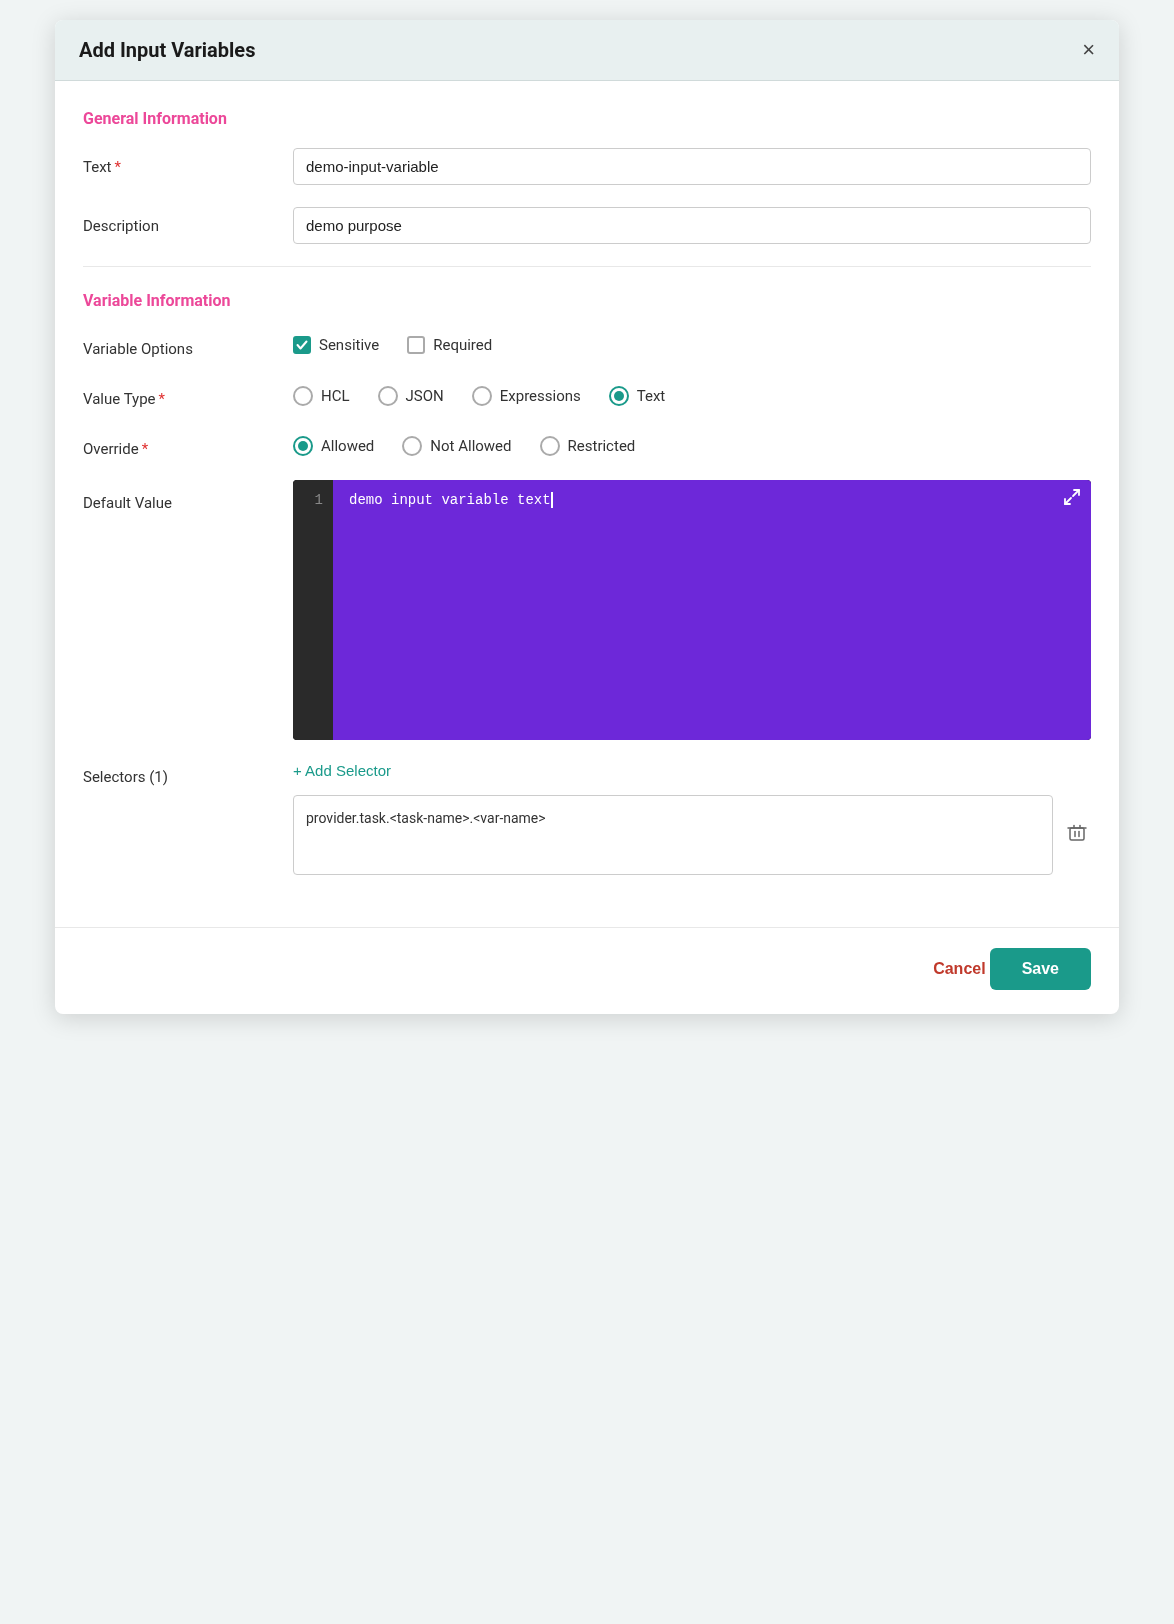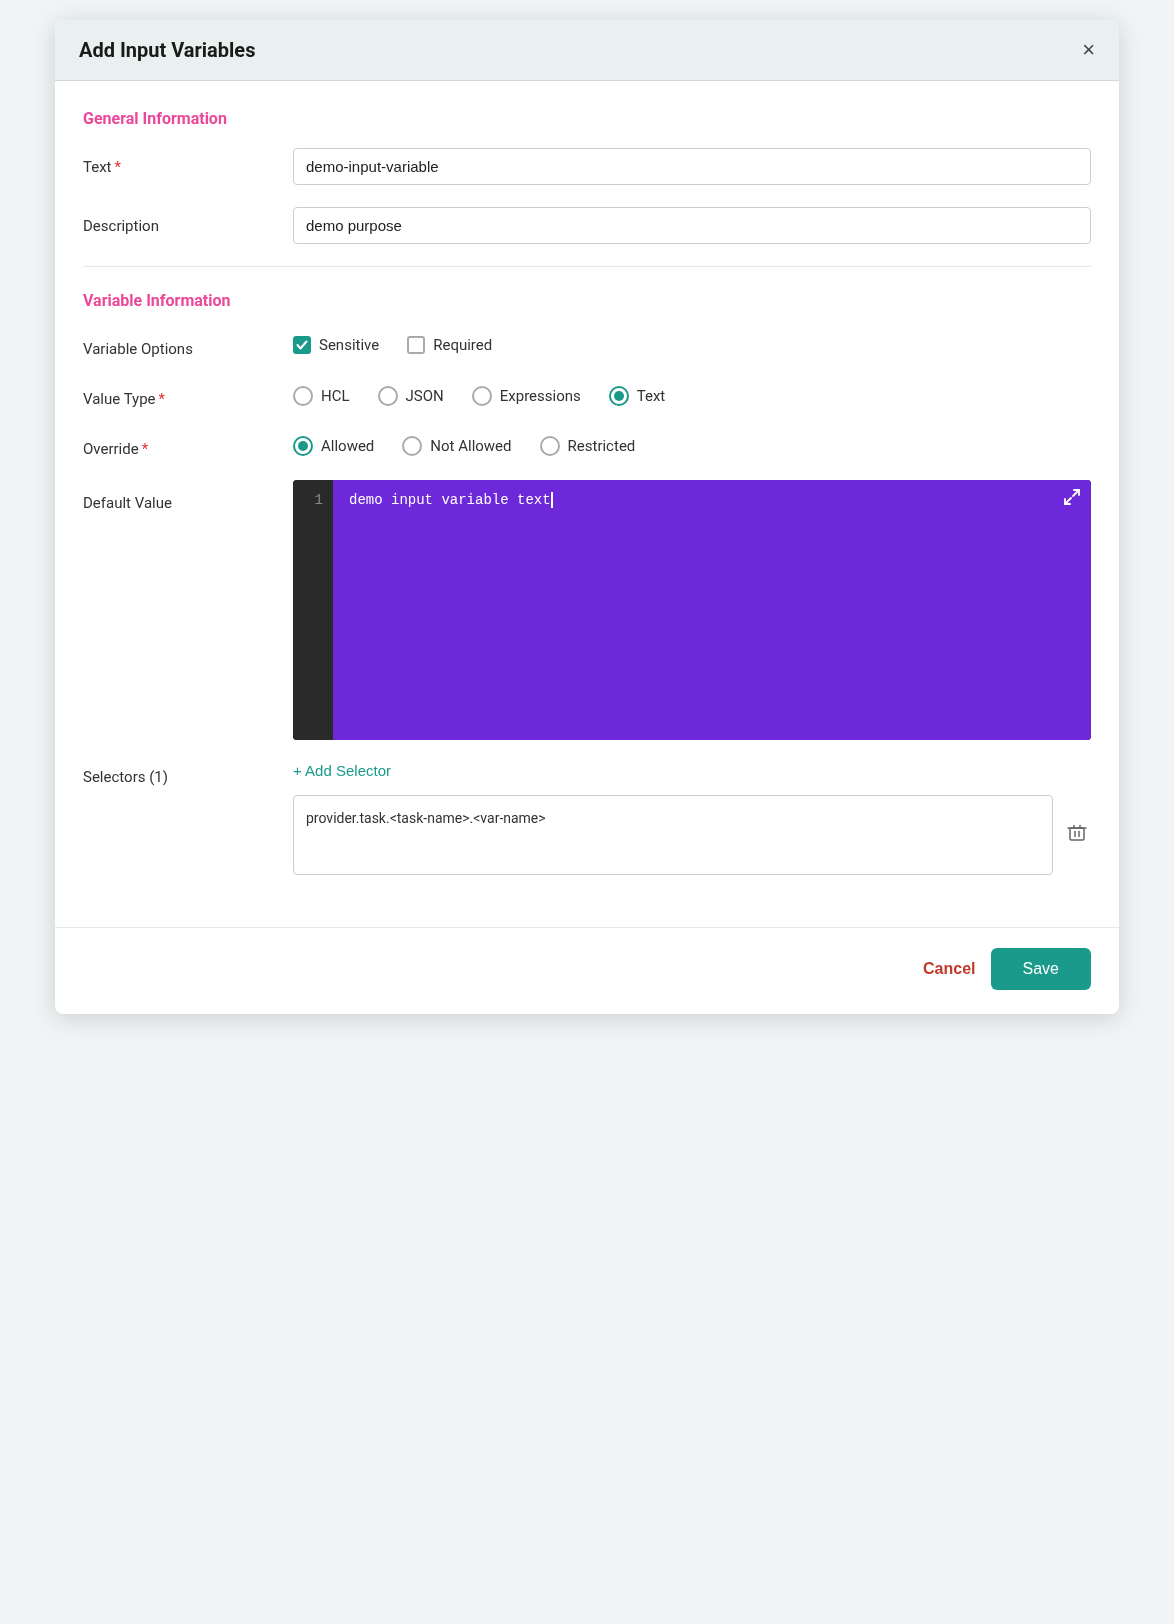--- a/index.html
+++ b/index.html
@@ -221,40 +221,40 @@
       cursor: pointer;
       color: #666;
       font-size: 18px;
       padding: 4px;
     }
     .modal-footer {
       padding: 20px 28px 24px 28px;
       display: flex;
       justify-content: flex-end;
       align-items: center;
-      gap: 15px;
+      gap: 4px;
       border-top: 1px solid #e8e8e8;
       margin-top: 10px;
     }
     .cancel-btn {
       background: none;
       border: none;
       color: #c0392b;
       font-size: 16px;
       font-weight: 600;
       cursor: pointer;
     }
     .save-btn {
       background: #1a9a8a;
       color: #fff;
       border: none;
       border-radius: 6px;
       padding: 12px 32px;
       font-size: 16px;
-      font-weight: 400;
+      font-weight: 700;
       cursor: pointer;
       text-align: center;
     }
     .section-divider {
       border: none;
       border-top: 1px solid #e8e8e8;
       margin: 8px 0 24px 0;
     }
   </style>
 </head>

